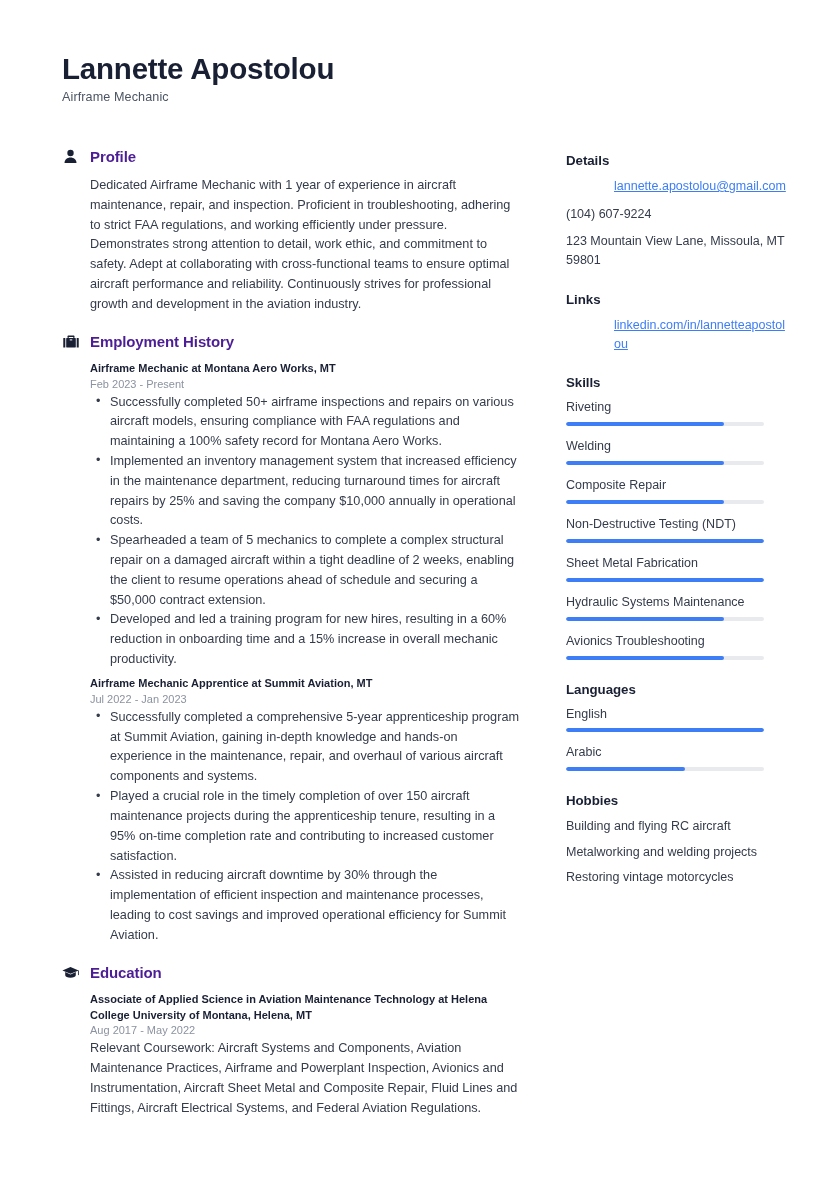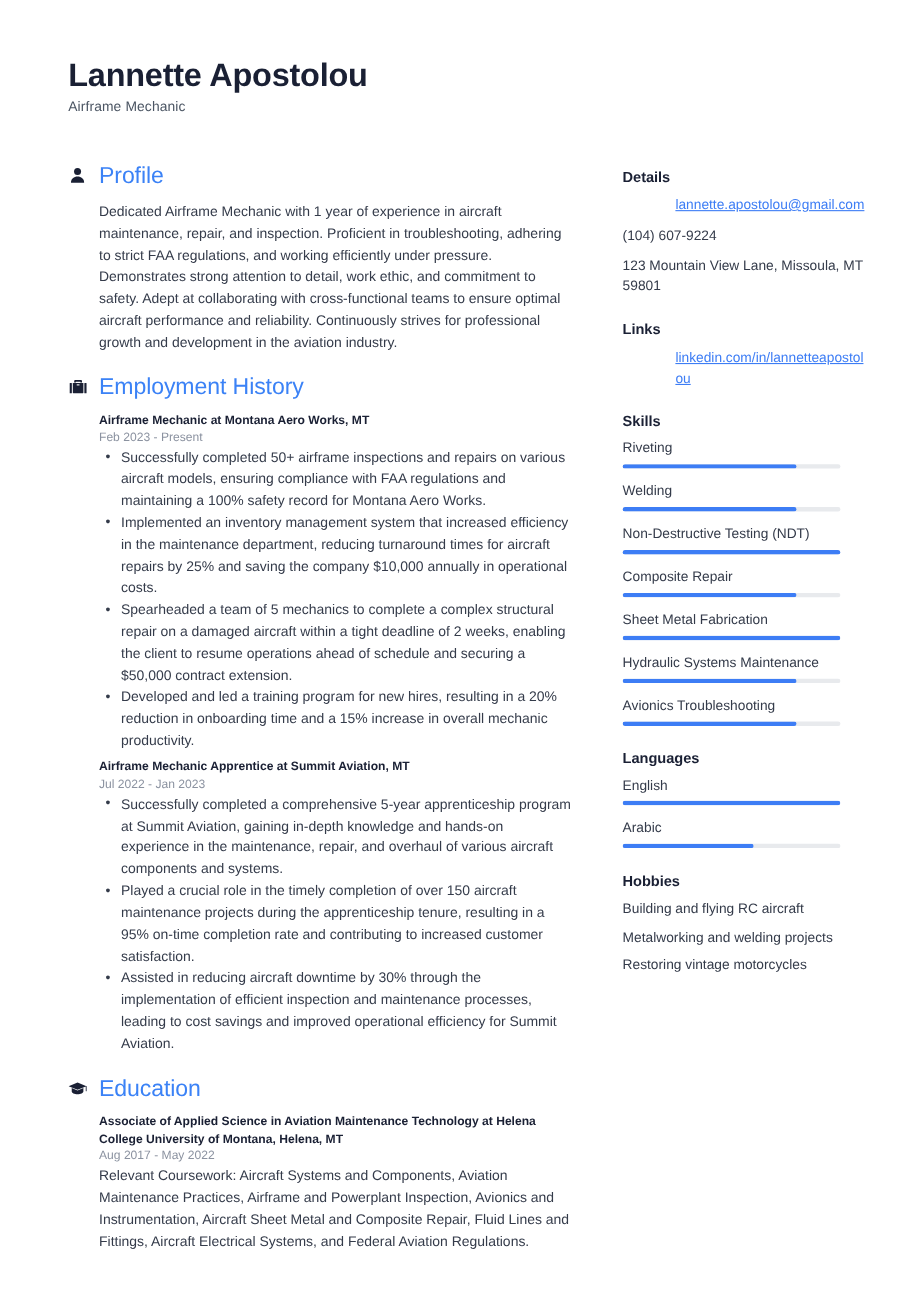--- a/index.html
+++ b/index.html
@@ -76,23 +76,23 @@
     height: 17px;
     display: flex;
     align-items: center;
     justify-content: center;
     color: #1a2034;
     flex: 0 0 17px;
   }
   .section-icon svg { display: block; }
 
   .section-title {
-    font-size: 21px;
-    font-weight: normal;
-    color: #3b82f6;
+    font-size: 15px;
+    font-weight: bold;
+    color: #4c1d95;
     letter-spacing: -0.1px;
   }
 
   .section-body { padding-left: 28px; }
 
   .para {
     font-size: 12.7px;
     line-height: 1.56;
     color: #343b4a;
   }
@@ -250,21 +250,21 @@
         </div>
         <div class="section-body">
 
           <div class="entry">
             <div class="entry-title">Airframe Mechanic at Montana Aero Works, MT</div>
             <div class="entry-date">Feb 2023 - Present</div>
             <ul class="bullets">
               <li>Successfully completed 50+ airframe inspections and repairs on various aircraft models, ensuring compliance with FAA regulations and maintaining a 100% safety record for Montana Aero Works.</li>
               <li>Implemented an inventory management system that increased efficiency in the maintenance department, reducing turnaround times for aircraft repairs by 25% and saving the company $10,000 annually in operational costs.</li>
               <li>Spearheaded a team of 5 mechanics to complete a complex structural repair on a damaged aircraft within a tight deadline of 2 weeks, enabling the client to resume operations ahead of schedule and securing a $50,000 contract extension.</li>
-              <li>Developed and led a training program for new hires, resulting in a 20% reduction in onboarding time and a 15% increase in overall mechanic productivity.</li>
+              <li>Developed and led a training program for new hires, resulting in a 60% reduction in onboarding time and a 15% increase in overall mechanic productivity.</li>
             </ul>
           </div>
 
           <div class="entry">
             <div class="entry-title">Airframe Mechanic Apprentice at Summit Aviation, MT</div>
             <div class="entry-date">Jul 2022 - Jan 2023</div>
             <ul class="bullets">
               <li>Successfully completed a comprehensive 5-year apprenticeship program at Summit Aviation, gaining in-depth knowledge and hands-on experience in the maintenance, repair, and overhaul of various aircraft components and systems.</li>
               <li>Played a crucial role in the timely completion of over 150 aircraft maintenance projects during the apprenticeship tenure, resulting in a 95% on-time completion rate and contributing to increased customer satisfaction.</li>
               <li>Assisted in reducing aircraft downtime by 30% through the implementation of efficient inspection and maintenance processes, leading to cost savings and improved operational efficiency for Summit Aviation.</li>
@@ -321,30 +321,30 @@
         </div>
 
         <div class="rated">
           <div class="rated-label">Welding</div>
           <div class="rated-track">
             <div class="rated-fill" style="width: 80%;"></div>
           </div>
         </div>
 
         <div class="rated">
+          <div class="rated-label">Composite Repair</div>
+          <div class="rated-track">
+            <div class="rated-fill" style="width: 80%;"></div>
+          </div>
+        </div>
+
+        <div class="rated">
           <div class="rated-label">Non-Destructive Testing (NDT)</div>
           <div class="rated-track">
             <div class="rated-fill" style="width: 100%;"></div>
-          </div>
-        </div>
-
-        <div class="rated">
-          <div class="rated-label">Composite Repair</div>
-          <div class="rated-track">
-            <div class="rated-fill" style="width: 80%;"></div>
           </div>
         </div>
 
         <div class="rated">
           <div class="rated-label">Sheet Metal Fabrication</div>
           <div class="rated-track">
             <div class="rated-fill" style="width: 100%;"></div>
           </div>
         </div>
 

